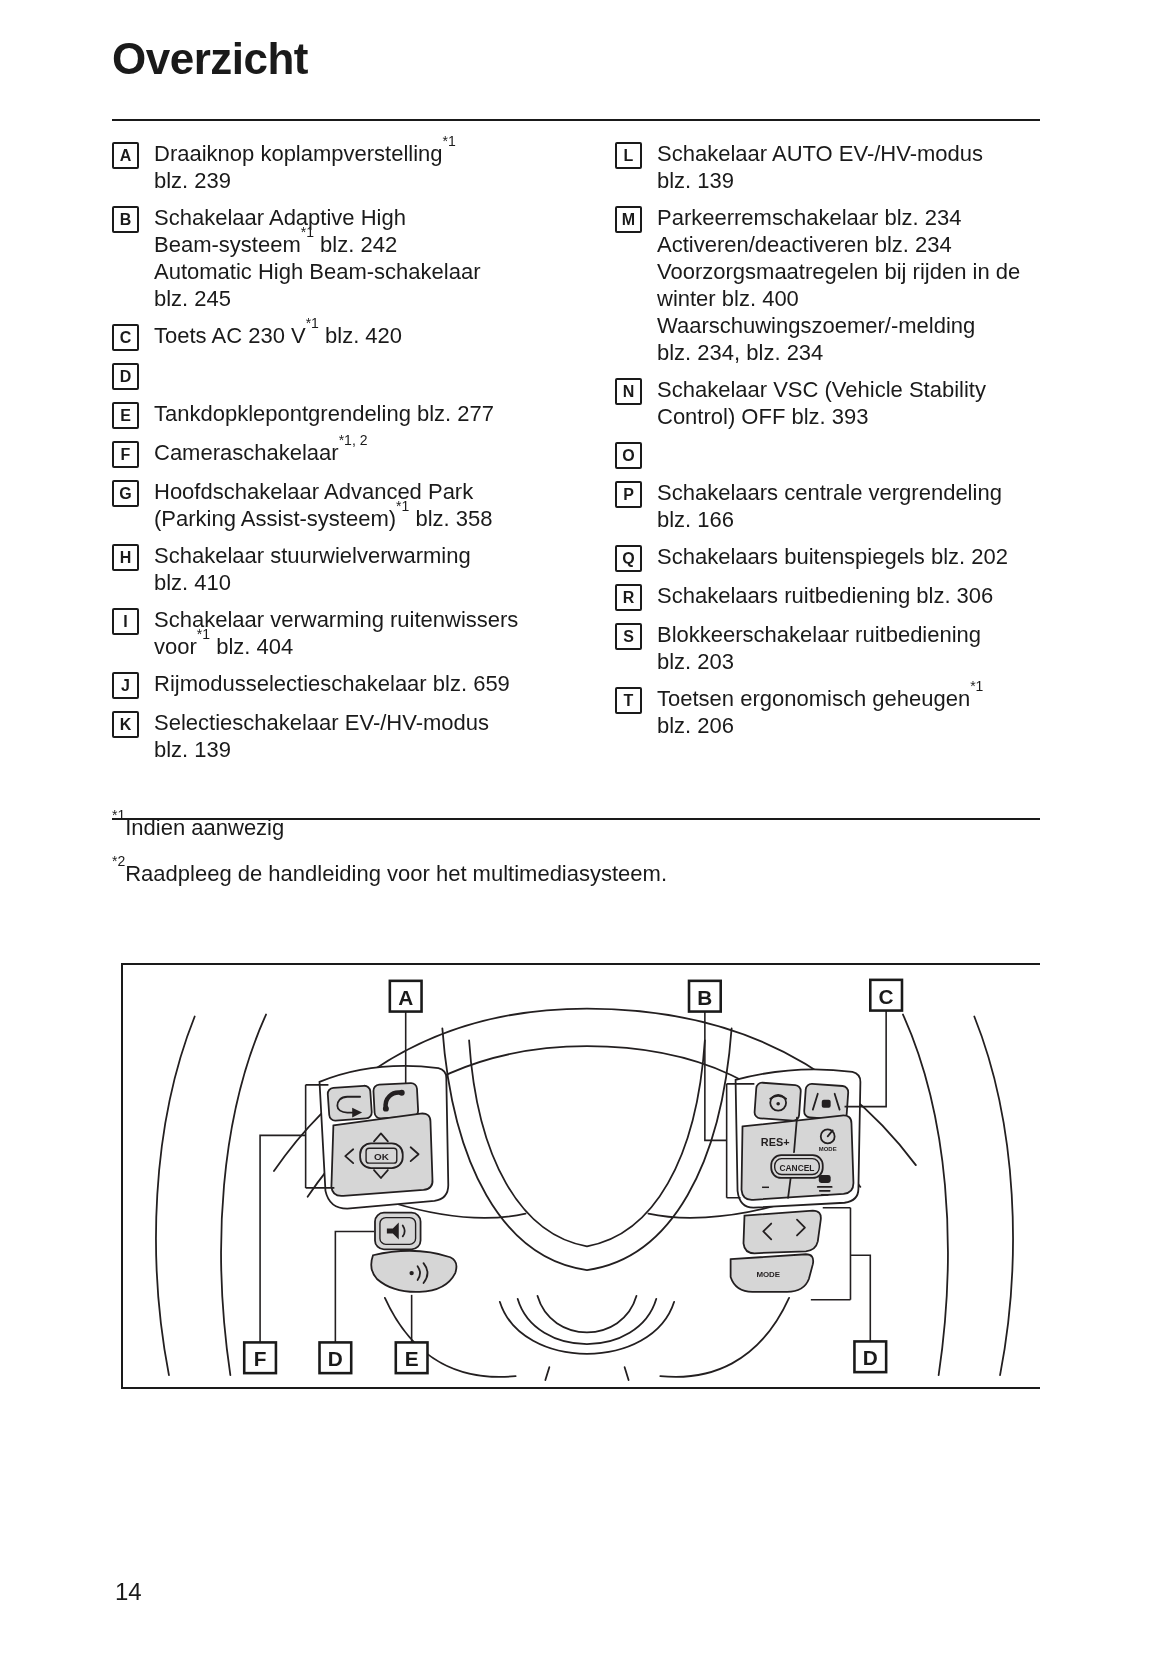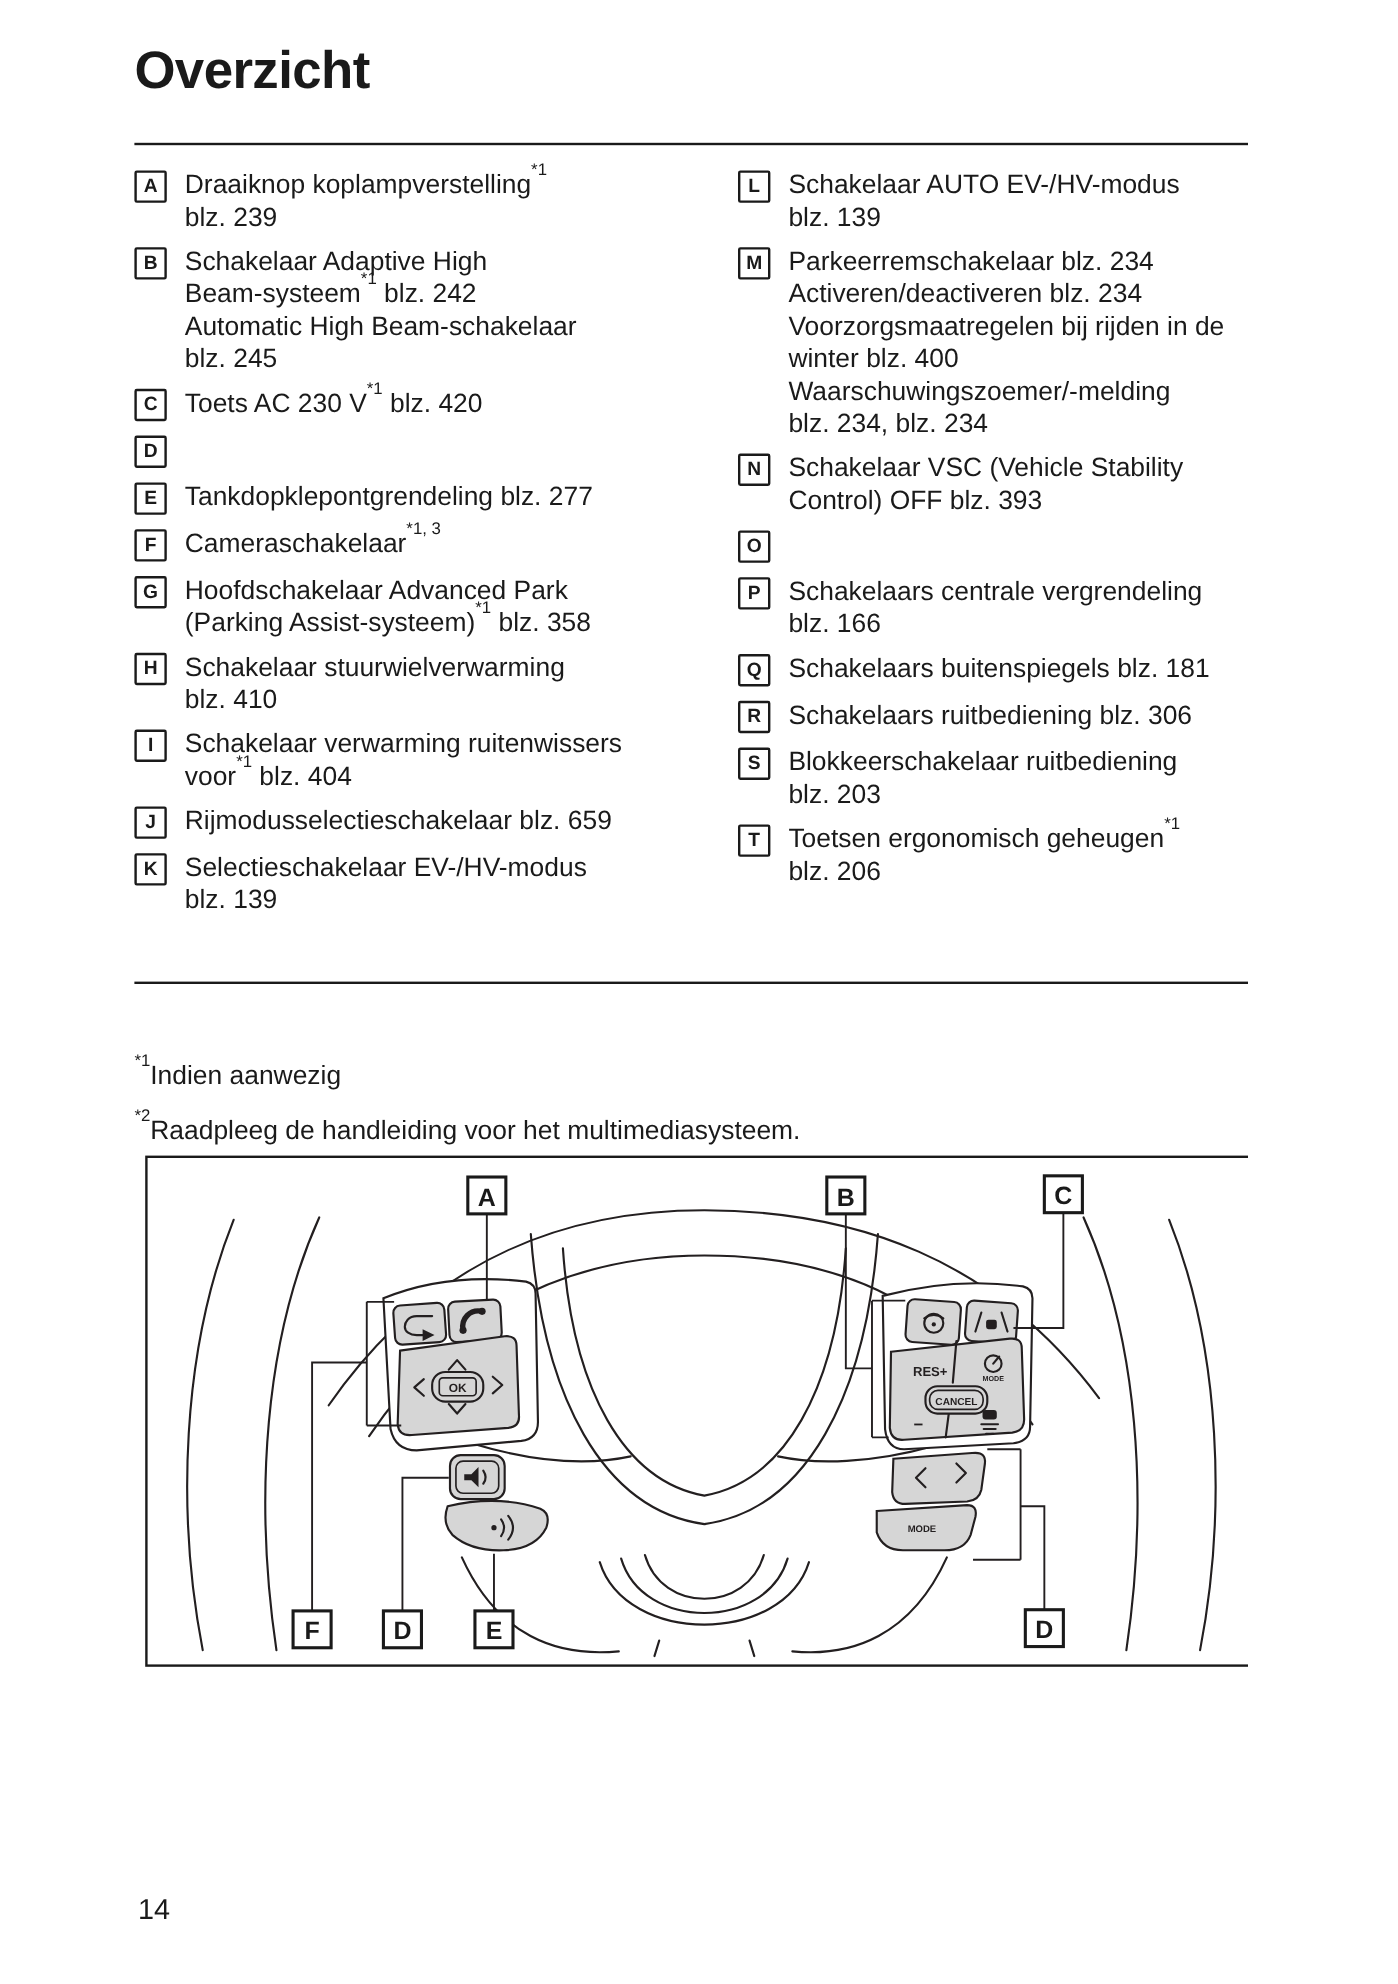--- a/index.html
+++ b/index.html
@@ -30,21 +30,21 @@
   .keybox{
     flex:0 0 auto;
     width:23px;height:23px;margin-top:2px;margin-right:15px;
     border:2px solid #1a1a1a;border-radius:2px;
     display:flex;align-items:center;justify-content:center;
     font-size:16px;font-weight:700;line-height:1;
   }
   .itemtext{white-space:nowrap;}
   .sup{font-size:14px;position:relative;top:-7px;line-height:0;}
   .footnotes{
-    position:absolute;left:112px;top:882px;width:940px;
+    position:absolute;left:112px;top:814px;width:940px;
     font-size:22px;line-height:27px;
   }
   .footnotes p{margin:0 0 19px 0;}
   .diagram{
     position:absolute;left:121px;top:963px;
     width:927px;height:426px;
     border:2px solid #1a1a1a;box-sizing:border-box;
     background:#ffffff;
   }
   .diagram svg{display:block;width:100%;height:100%;}
@@ -87,21 +87,21 @@
       </div>
       <div class="legend-item">
         <span class="keybox">D</span>
       </div>
       <div class="legend-item">
         <span class="keybox">E</span>
         <div class="itemtext">Tankdopklepontgrendeling blz. 277</div>
       </div>
       <div class="legend-item">
         <span class="keybox">F</span>
-        <div class="itemtext">Cameraschakelaar<sup class="sup">*1, 3</sup></div>
+        <div class="itemtext">Cameraschakelaar<sup class="sup">*1, 2</sup></div>
       </div>
       <div class="legend-item">
         <span class="keybox">G</span>
         <div class="itemtext">Hoofdschakelaar Advanced Park<br>(Parking Assist-systeem)<sup class="sup">*1</sup> blz. 358</div>
       </div>
       <div class="legend-item">
         <span class="keybox">H</span>
         <div class="itemtext">Schakelaar stuurwielverwarming<br>blz. 410</div>
       </div>
       <div class="legend-item">
@@ -132,21 +132,21 @@
       </div>
       <div class="legend-item">
         <span class="keybox">O</span>
       </div>
       <div class="legend-item">
         <span class="keybox">P</span>
         <div class="itemtext">Schakelaars centrale vergrendeling<br>blz. 166</div>
       </div>
       <div class="legend-item">
         <span class="keybox">Q</span>
-        <div class="itemtext">Schakelaars buitenspiegels blz. 181</div>
+        <div class="itemtext">Schakelaars buitenspiegels blz. 202</div>
       </div>
       <div class="legend-item">
         <span class="keybox">R</span>
         <div class="itemtext">Schakelaars ruitbediening blz. 306</div>
       </div>
       <div class="legend-item">
         <span class="keybox">S</span>
         <div class="itemtext">Blokkeerschakelaar ruitbediening<br>blz. 203</div>
       </div>
       <div class="legend-item">

